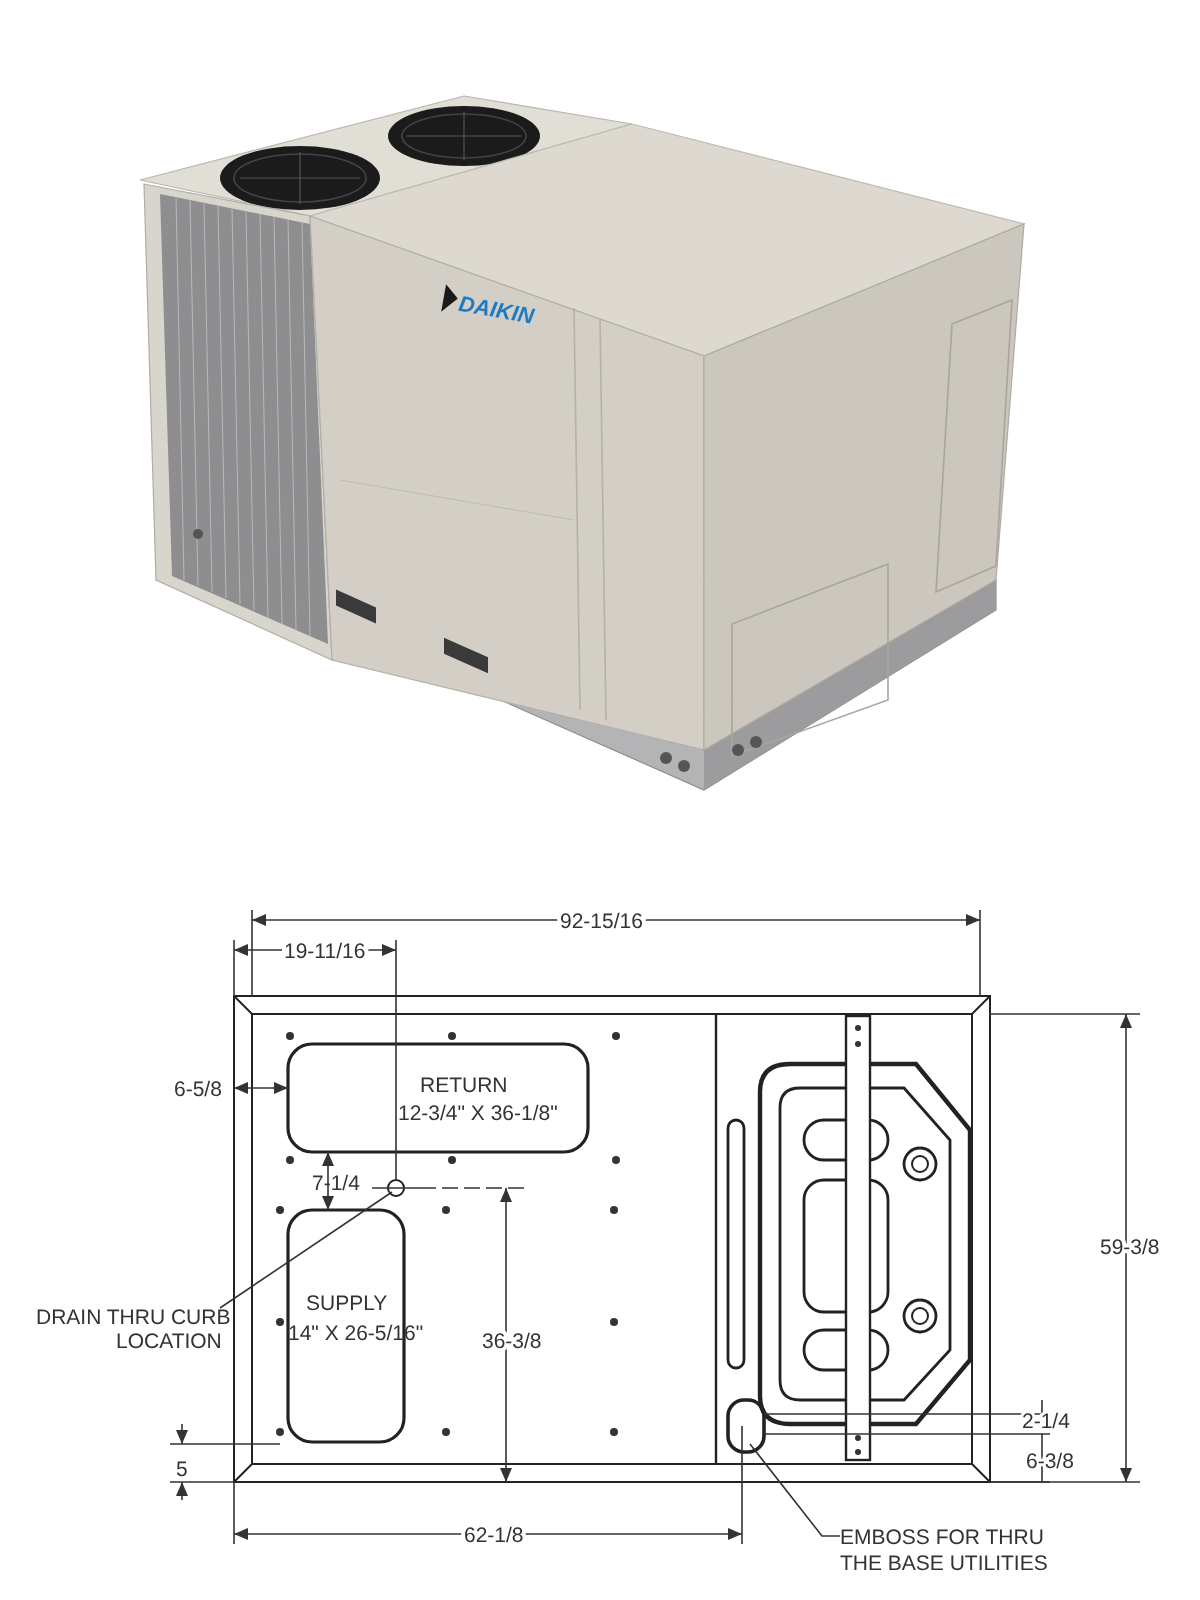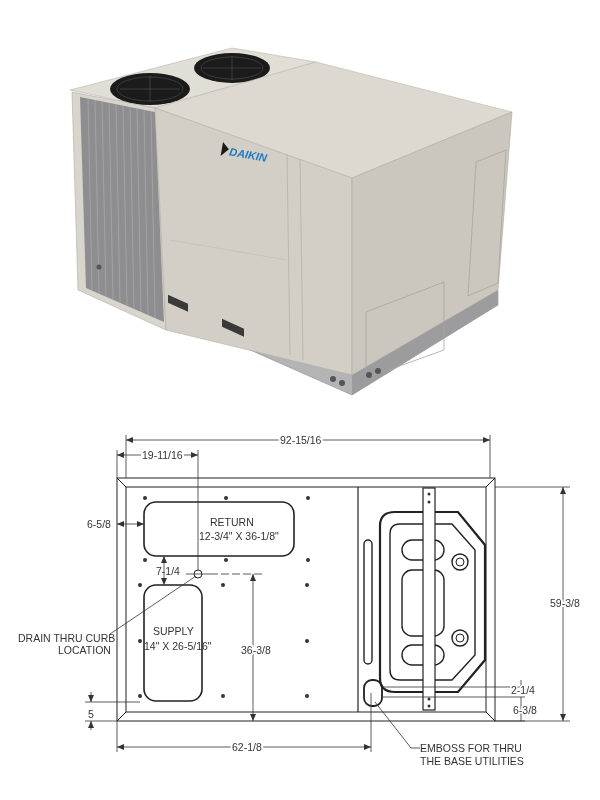--- a/index.html
+++ b/index.html
@@ -1,20 +1,20 @@
 <!DOCTYPE html>
 <html><head>
 <meta charset="utf-8">
 <style>
   html, body { margin: 0; padding: 0; background: #ffffff; }
   body { width: 600px; height: 800px; position: relative; overflow: hidden;
          font-family: "Liberation Sans", sans-serif; }
   .section { position: absolute; left: 0; width: 600px; }
   #product-photo { top: 0; height: 420px; }
-  #plan-drawing { top: 400px; height: 380px; }
+  #plan-drawing { top: 420px; height: 380px; }
   svg text { font-family: "Liberation Sans", sans-serif; fill: #333; }
   .dim-text { font-size: 10.5px; }
   .note-text { font-size: 10.5px; }
   .brand-text { font-size: 11px; font-weight: bold; font-style: italic; }
 </style>
 </head>
 <body>
 
 <div class="section" id="product-photo">
   <svg width="600" height="420" viewBox="0 0 600 420">

